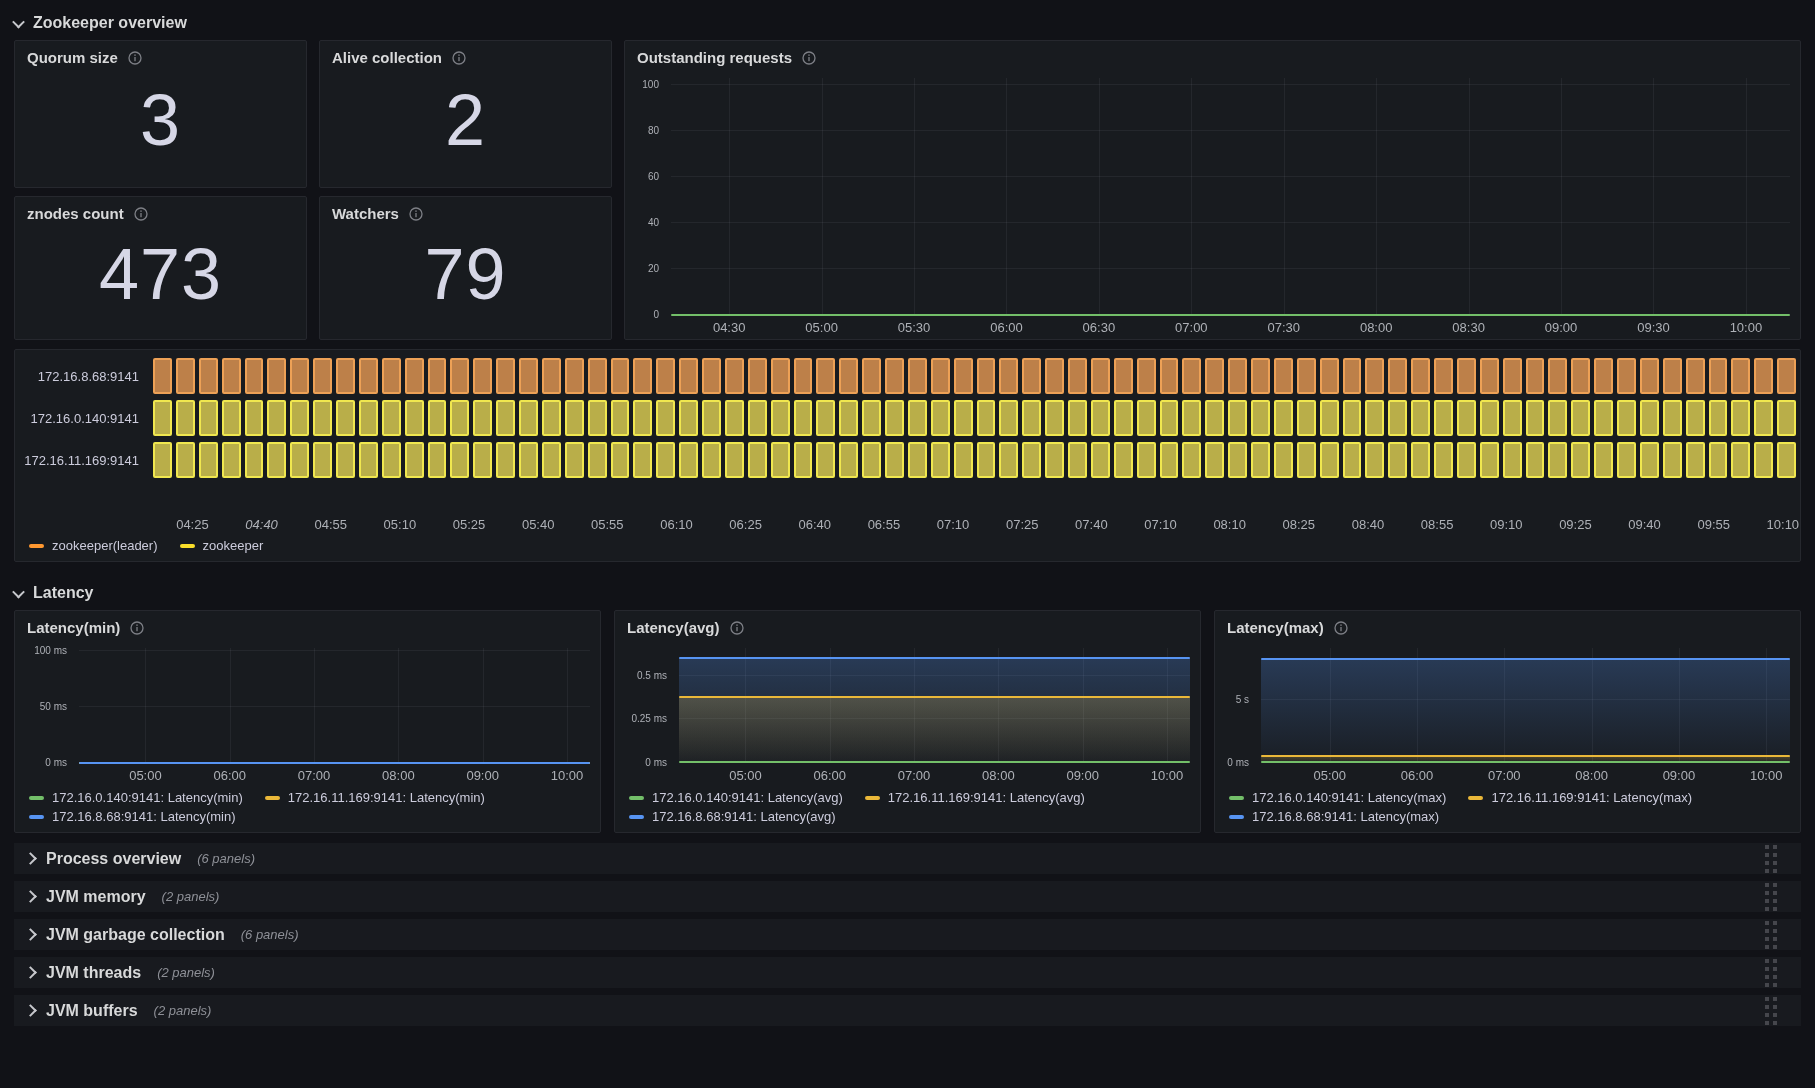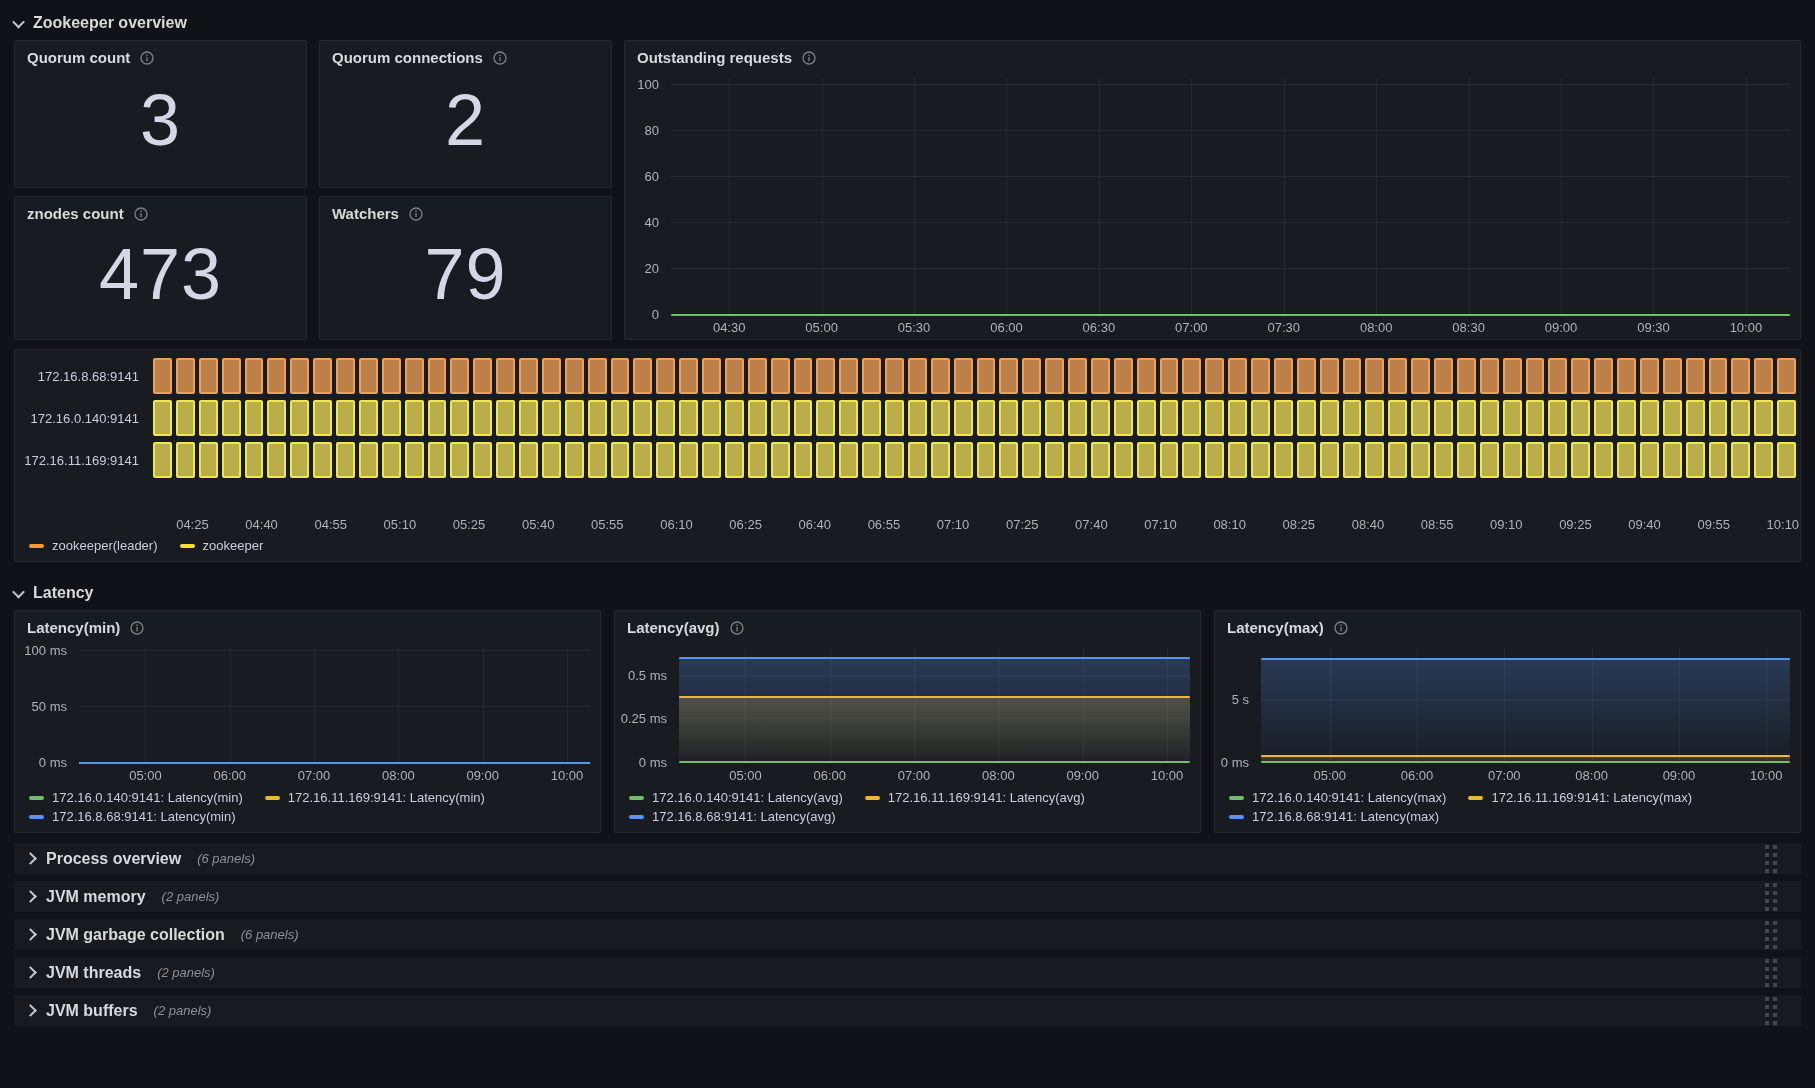--- a/index.html
+++ b/index.html
@@ -25,21 +25,21 @@
 
   
   .top-grid{display:grid;grid-template-columns:293px 293px 1fr;grid-template-rows:148px 144px;gap:8px 12px;}
   .stat-value{flex:1;display:flex;align-items:center;justify-content:center;font-size:72px;font-weight:500;color:#d6d7e6;margin-top:-16px;letter-spacing:1px;}
 
   
   .ts-panel .chart{position:relative;flex:1;margin-top:2px;}
   .plot{position:absolute;top:8px;right:10px;bottom:24px;}
   .gl-h{position:absolute;left:0;right:0;height:1px;background:rgba(204,204,220,0.07);}
   .gl-v{position:absolute;top:0;bottom:0;width:1px;background:rgba(204,204,220,0.07);}
-  .ytick{position:absolute;text-align:right;font-size:13px;color:#aeb1b7;line-height:16px;}
+  .ytick{position:absolute;text-align:right;font-size:10px;color:#aeb1b7;line-height:16px;}
   .xtick{position:absolute;top:calc(100% + 5px);transform:translateX(-50%);font-size:13px;color:#aeb1b7;white-space:nowrap;}
   .area{position:absolute;left:0;right:0;bottom:0;}
   .sline{position:absolute;left:0;right:0;height:2px;border-radius:1px;}
 
   .legend{display:flex;flex-wrap:wrap;column-gap:22px;row-gap:4px;padding:3px 10px 8px 14px;flex:0 0 auto;}
   .legend-item{display:flex;align-items:center;gap:8px;font-size:13px;color:#ccccdc;cursor:pointer;}
   .dash{width:15px;height:4px;border-radius:2px;flex:0 0 auto;}
 
   
   #role-panel{height:213px;margin-top:9px;}
@@ -69,35 +69,35 @@
 
   <div class="section-header">
     <span class="chev down"></span>
     <span class="title">Zookeeper overview</span>
   </div>
 
   <div class="top-grid">
 
     <div class="panel">
       <div class="panel-header">
-        <span class="panel-title">Quorum count</span>
+        <span class="panel-title">Quorum size</span>
         <span class="info-icon">
           <svg width="14" height="14" viewBox="0 0 14 14">
               <circle cx="7" cy="7" r="6" fill="none" stroke="#9fa1a8" stroke-width="1.3"></circle>
               <rect x="6.35" y="6" width="1.3" height="4.2" fill="#9fa1a8"></rect>
               <rect x="6.35" y="3.4" width="1.3" height="1.5" fill="#9fa1a8"></rect>
             </svg>
         </span>
       </div>
       <div class="stat-value">3</div>
     </div>
 
     <div class="panel">
       <div class="panel-header">
-        <span class="panel-title">Quorum connections</span>
+        <span class="panel-title">Alive collection</span>
         <span class="info-icon">
           <svg width="14" height="14" viewBox="0 0 14 14">
               <circle cx="7" cy="7" r="6" fill="none" stroke="#9fa1a8" stroke-width="1.3"></circle>
               <rect x="6.35" y="6" width="1.3" height="4.2" fill="#9fa1a8"></rect>
               <rect x="6.35" y="3.4" width="1.3" height="1.5" fill="#9fa1a8"></rect>
             </svg>
         </span>
       </div>
       <div class="stat-value">2</div>
     </div>
@@ -413,21 +413,21 @@
             <div class="tl-bar" style="background: rgb(185, 174, 73); border-color: rgb(240, 231, 79);"></div>
             <div class="tl-bar" style="background: rgb(185, 174, 73); border-color: rgb(240, 231, 79);"></div>
             <div class="tl-bar" style="background: rgb(185, 174, 73); border-color: rgb(240, 231, 79);"></div>
             <div class="tl-bar" style="background: rgb(185, 174, 73); border-color: rgb(240, 231, 79);"></div>
             <div class="tl-bar" style="background: rgb(185, 174, 73); border-color: rgb(240, 231, 79);"></div>
           </div>
         </div>
       </div>
     <div class="tl-xaxis">
         <div class="tlx" style="left: 2.4%;">04:25</div>
-        <div class="tlx" style="left: 6.6087%;">04:40</div>
+        <div class="tlx" style="left: 6.6087%; font-style: italic;">04:40</div>
         <div class="tlx" style="left: 10.8174%;">04:55</div>
         <div class="tlx" style="left: 15.0261%;">05:10</div>
         <div class="tlx" style="left: 19.2348%;">05:25</div>
         <div class="tlx" style="left: 23.4435%;">05:40</div>
         <div class="tlx" style="left: 27.6522%;">05:55</div>
         <div class="tlx" style="left: 31.8609%;">06:10</div>
         <div class="tlx" style="left: 36.0696%;">06:25</div>
         <div class="tlx" style="left: 40.2783%;">06:40</div>
         <div class="tlx" style="left: 44.487%;">06:55</div>
         <div class="tlx" style="left: 48.6957%;">07:10</div>

